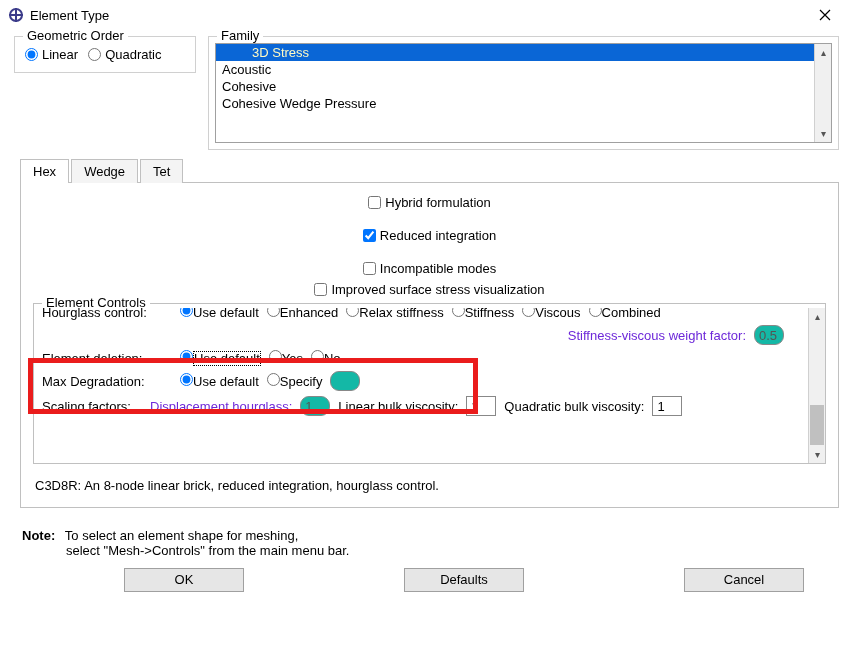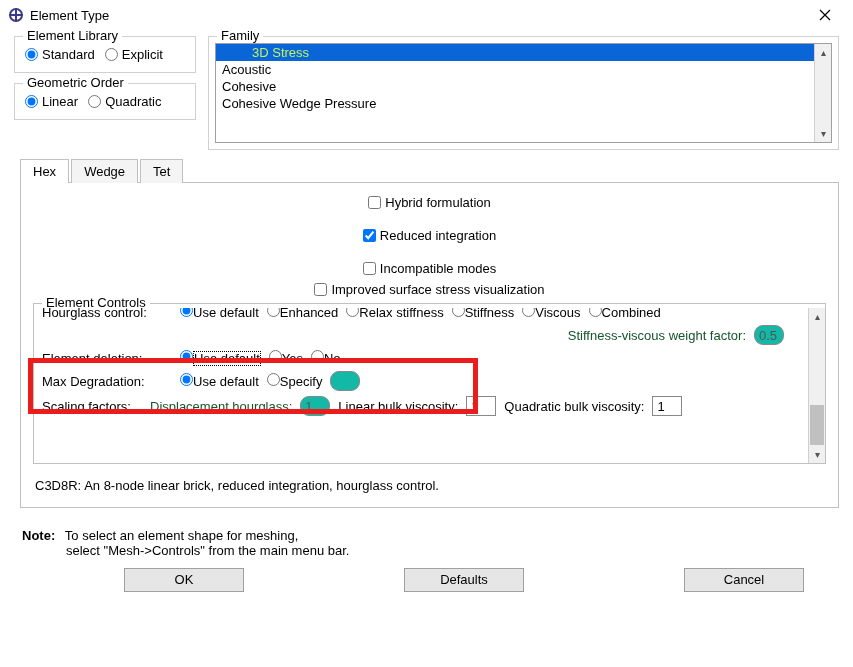--- a/index.html
+++ b/index.html
@@ -64,21 +64,21 @@
 .family-items {
   flex:1;
   overflow:hidden;
 }
 .family-items .item {
   padding: 1px 6px;
   font-size: 13px;
 }
 .family-items .item.selected {
   background: #0a66d6;
-  color: #bef264;
+  color: #fef9c3;
   padding-left: 36px;
 }
 .scrollbar {
   width: 17px;
   background:#f0f0f0;
   border-left:1px solid #d0d0d0;
   display:flex;
   flex-direction:column;
   justify-content:space-between;
 }
@@ -141,21 +141,21 @@
   align-items:center;
   gap:8px;
   margin:5px 0;
   white-space:nowrap;
 }
 .ctl-row.cut-top {
   margin-top:-6px;
   opacity:1;
 }
 .ctl-row .lbl { min-width:130px; }
-.grey { color:#14532d; }
+.grey { color:#6d28d9; }
 .numbox {
   width:30px;
   height:20px;
   padding:0 4px;
   border:1px solid #888;
   font-size:13px;
 }
 .numbox.blue { background:#14b8a6;border-radius:9px; }
 .red-highlight {
   position:absolute;
@@ -210,33 +210,20 @@
   <div class="close-btn">
     <svg width="12" height="12" viewBox="0 0 12 12">
         <path d="M1 1 L11 11 M11 1 L1 11" stroke="#000" stroke-width="1.2"></path>
       </svg>
   </div>
 </div>
 
 <div class="content">
   <div class="top-row">
     <div class="left-col">
-      <div class="group">
-        <span class="group-title">Element Library</span>
-        <div class="radio-row">
-          <label>
-              <input type="radio" name="elib" checked="" style="">
-              <span>Standard</span>
-            </label>
-          <label>
-              <input type="radio" name="elib" style="">
-              <span>Explicit</span>
-            </label>
-        </div>
-      </div>
       <div class="group">
         <span class="group-title">Geometric Order</span>
         <div class="radio-row">
           <label>
               <input type="radio" name="gord" checked="" style="">
               <span>Linear</span>
             </label>
           <label>
               <input type="radio" name="gord" style="">
               <span>Quadratic</span>

